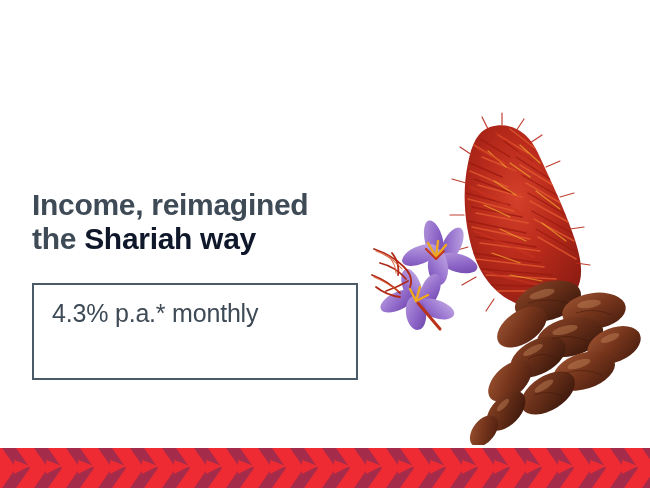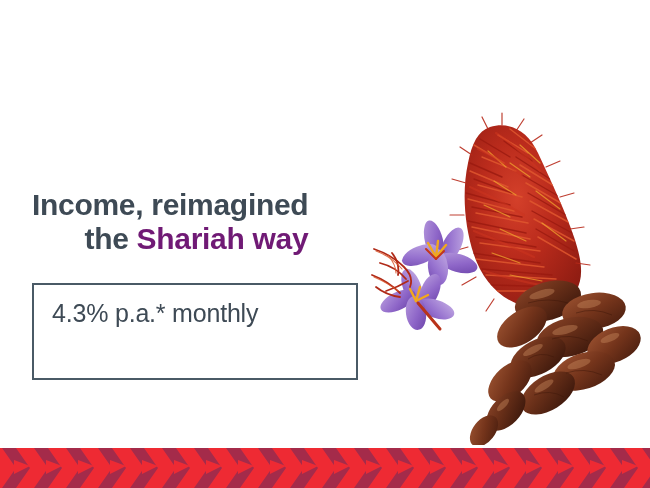--- a/index.html
+++ b/index.html
@@ -7,37 +7,36 @@
     padding: 0;
     background: #ffffff;
   }
   #ad-banner {
     position: relative;
     width: 650px;
     height: 488px;
     background: #ffffff;
     overflow: hidden;
     font-family: "Liberation Sans", sans-serif;
-    text-align: right;
   }
 
   
   #headline {
     position: absolute;
     left: 32px;
     top: 188px;
     line-height: 1.12;
     font-size: 30px;
     font-weight: bold;
     letter-spacing: -0.3px;
     color: #3E4A55;
     white-space: nowrap;
   }
   #headline .line { display: block; }
-  .accent-red { color: #701a75; }
+  .accent-red { color: #0f172a; }
 
   
   #offer-box {
     position: absolute;
     left: 32px;
     top: 283px;
     width: 326px;
     height: 97px;
     box-sizing: border-box;
     border: 2px solid #4A5A66;

